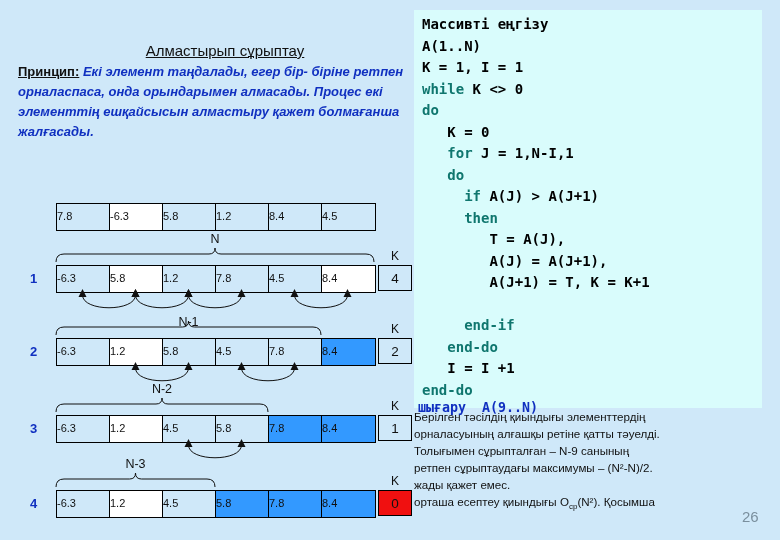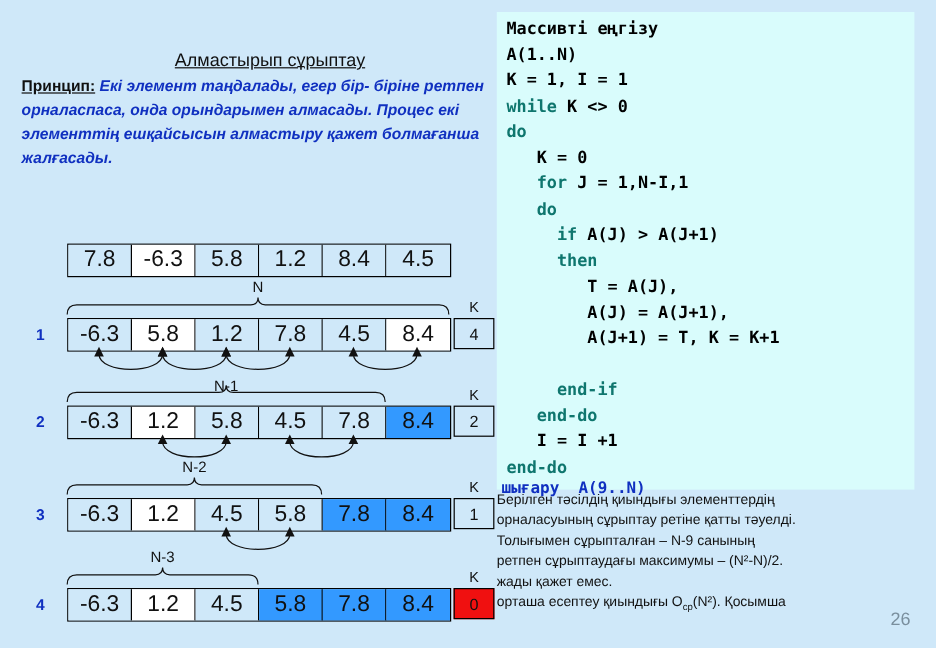--- a/index.html
+++ b/index.html
@@ -25,21 +25,21 @@
   .principle .lbl{
     font-style:normal;text-decoration:underline;color:#101010;
   }
   .arr{
     position:absolute;display:flex;
     border:1px solid #000;box-sizing:border-box;
     background:#cfe8f9;
   }
   .cell{
     width:53px;height:26px;line-height:25px;
-    text-align:center;font-size:19px;color:#111;
+    font-size:11px;color:#111;
     border-right:1px solid #000;box-sizing:border-box;
     background:#cfe8f9;
   }
   .cell:last-child{border-right:none;}
   .cell.white{background:#ffffff;}
   .cell.sorted{background:#3399ff;}
 
   .rownum{
     position:absolute;font-size:13px;font-weight:bold;color:#1030c0;
   }
@@ -187,21 +187,21 @@
         <path d="M 241.5 439 l -4 8 l 8 0 z" fill="#111" stroke="none"></path>
       </g>
   </svg>
 
   <div class="codepanel"></div>
   <div class="code" id="code-host"><div><span>Массивті еңгізу</span></div><div><span>A(1..N)</span></div><div><span>K = 1, I = 1</span></div><div><span class="kw">while</span><span> K &lt;&gt; 0</span></div><div><span class="kw">do</span></div><div><span>   K = 0</span></div><div><span>   </span><span class="kw">for</span><span> J = 1,N-I,1</span></div><div><span>   </span><span class="kw">do</span></div><div><span>     </span><span class="kw">if</span><span> A(J) &gt; A(J+1)</span></div><div><span>     </span><span class="kw">then</span></div><div><span>        T = A(J),</span></div><div><span>        A(J) = A(J+1),</span></div><div><span>        A(J+1) = T, K = K+1</span></div><div>&nbsp;<span></span></div><div><span>     </span><span class="kw">end-if</span></div><div><span>   </span><span class="kw">end-do</span></div><div><span>   I = I +1</span></div><div><span class="kw">end-do</span></div></div>
   <div class="overlap" style="top: 397px;">шығару  A(9..N)</div>
 
   <div class="tailtext" id="summary-host">
       <div>Берілген тәсілдің қиындығы элементтердің</div>
-      <div>орналасуының сұрыптау ретіне қатты тәуелді.</div>
+      <div>орналасуының алғашқы ретіне қатты тәуелді.</div>
       <div>Толығымен сұрыпталған – N-9 санының</div>
       <div>ретпен сұрыптаудағы максимумы – (N²-N)/2.</div>
       <div>жады қажет емес.</div>
       <div><span>орташа есептеу қиындығы O</span><sub>ср</sub><span>(N²).  Қосымша</span></div>
     </div>
 
   <div class="pagenum">26</div>
 </div>
 
 </body></html>

